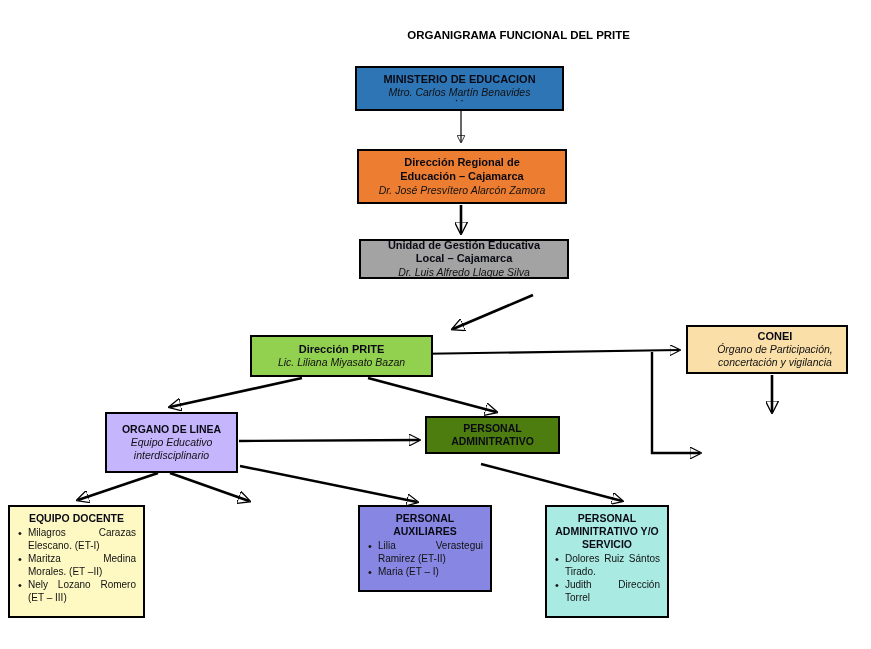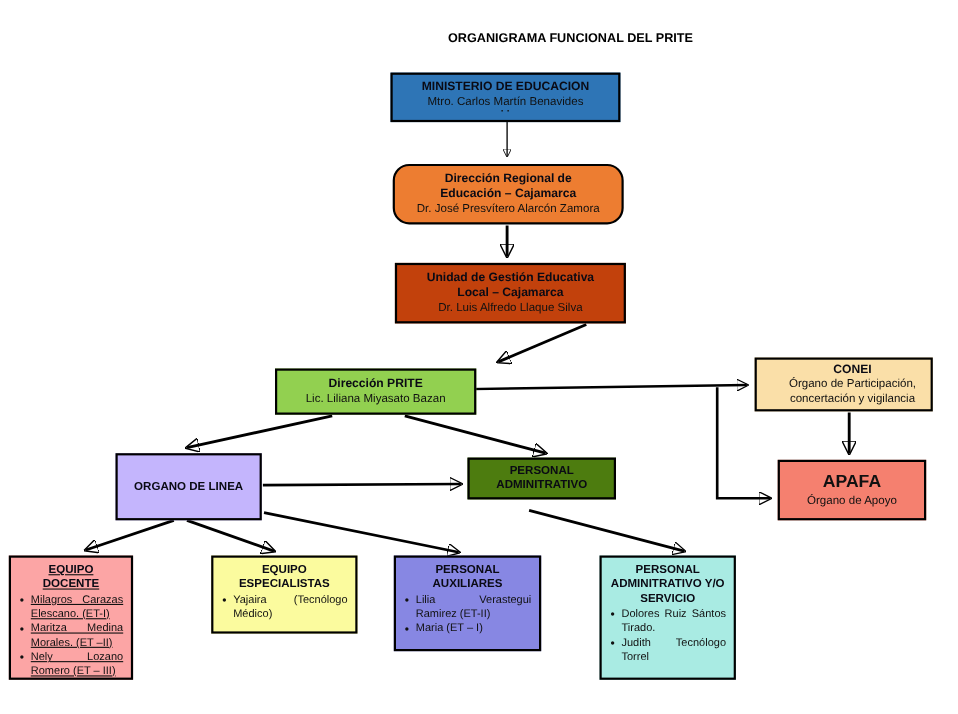--- a/index.html
+++ b/index.html
@@ -13,21 +13,21 @@
   }
   svg.wires { position:absolute; left:0; top:0; width:871px; height:649px; }
   svg.wires path, svg.wires line, svg.wires polyline { stroke:#000; fill:none; }
   .box {
     position:absolute; box-sizing:border-box; border:2.5px solid #000;
     display:flex; flex-direction:column; justify-content:center;
     text-align:center; line-height:1.25; padding:2px 4px; overflow:hidden;
   }
   .box .t { font-weight:bold; font-size:11px; color:#0a0a14; }
   .box .t.narrow { max-width:172px; margin:0 auto; }
-  .box .s { font-size:10.5px; }
+  .box .s { font-size:10.5px;font-style:italic; }
   .box .clip { height:5px; overflow:hidden; font-size:9px; font-weight:bold; line-height:4px; }
   .box.list { justify-content:flex-start; padding:5px 7px 4px 7px; }
   .box.list .t { font-size:10.5px; }
   .members { margin:1px 0 0 0; padding:0; list-style:none; text-align:justify; font-size:10px; }
   .members li { position:relative; padding-left:11px; margin-top:1px; }
   .members li::before { content:"\2022"; position:absolute; left:1px; font-size:11px; }
   .apafa-title { font-weight:bold; font-size:16px; }
 </style>
 </head>
 <body>
@@ -59,78 +59,69 @@
     <line x1="240" y1="466" x2="417" y2="502" stroke-width="2.4" marker-end="url(#ah)"></line>
     <line x1="481" y1="464" x2="622" y2="501" stroke-width="2.4" marker-end="url(#ah)"></line>
   </svg>
 
   <div class="box" style="left: 355px; top: 66px; width: 209px; height: 45px; background-color: rgb(46, 117, 182);">
     <div class="t">MINISTERIO DE EDUCACION</div>
     <div class="s">Mtro. Carlos Martín Benavides</div>
     <div class="clip">· ·</div>
   </div>
 
-  <div class="box" style="left: 357px; top: 149px; width: 210px; height: 55px; background-color: rgb(237, 125, 49); border-radius: 15px;">
+  <div class="box" style="left: 357px; top: 149px; width: 210px; height: 55px; background-color: rgb(237, 125, 49);">
     <div class="t narrow">Dirección Regional de Educación – Cajamarca</div>
     <div class="s">Dr. José Presvítero Alarcón Zamora</div>
   </div>
 
-  <div class="box" style="left: 359px; top: 239px; width: 210px; height: 55px; background-color: #c2410c;">
+  <div class="box" style="left: 359px; top: 239px; width: 210px; height: 40px; background-color: #a3a3a3;">
     <div class="t narrow">Unidad de Gestión Educativa Local – Cajamarca</div>
     <div class="s">Dr. Luis Alfredo Llaque Silva</div>
   </div>
 
   <div class="box" style="left: 250px; top: 335px; width: 183px; height: 42px; background-color: rgb(146, 208, 80);">
     <div class="t">Dirección PRITE</div>
     <div class="s">Lic. Liliana Miyasato Bazan</div>
   </div>
 
   <div class="box" style="left: 686px; top: 325px; width: 162px; height: 49px; background-color: rgb(250, 223, 168); padding-left: 20px;">
     <div class="t">CONEI</div>
     <div class="s">Órgano de Participación, concertación y vigilancia</div>
   </div>
 
-  <div class="box" style="left: 707px; top: 418px; width: 135px; height: 55px; background-color: rgb(245, 128, 111);">
-    <div class="apafa-title">APAFA</div>
-    <div class="s">Órgano de Apoyo</div>
-  </div>
 
   <div class="box" style="left: 105px; top: 412px; width: 133px; height: 61px; background-color: #c4b5fd;">
     <div class="t" style="font-size:10.5px;">ORGANO DE LINEA</div>
+    <div class="s">Equipo Educativo interdisciplinario</div>
   </div>
 
   <div class="box" style="left: 425px; top: 416px; width: 135px; height: 38px; background-color: #4d7c0f; align-items: center;">
     <div class="t" style="font-size:10.5px;">PERSONAL ADMINITRATIVO</div>
   </div>
 
-  <div class="box list" style="left: 8px; top: 505px; width: 113px; height: 113px; background-color: #fca5a5; text-decoration: underline;">
+  <div class="box list" style="left: 8px; top: 505px; width: 137px; height: 113px; background-color: #fef9c3;">
     <div class="t">EQUIPO DOCENTE</div>
     <ul class="members">
       <li>Milagros Carazas Elescano. (ET-I)</li>
       <li>Maritza Medina Morales. (ET –II)</li>
       <li>Nely Lozano Romero (ET – III)</li>
     </ul>
   </div>
 
-  <div class="box list" style="left: 192px; top: 505px; width: 133px; height: 71px; background-color: rgb(251, 251, 158);">
-    <div class="t">EQUIPO ESPECIALISTAS</div>
-    <ul class="members">
-      <li>Yajaira (Tecnólogo Médico)</li>
-    </ul>
-  </div>
 
   <div class="box list" style="left: 358px; top: 505px; width: 134px; height: 87px; background-color: rgb(135, 135, 227);">
     <div class="t">PERSONAL AUXILIARES</div>
     <ul class="members">
       <li>Lilia Verastegui Ramirez (ET-II)</li>
       <li>Maria (ET – I)</li>
     </ul>
   </div>
 
   <div class="box list" style="left: 545px; top: 505px; width: 124px; height: 113px; background-color: rgb(169, 235, 227);">
     <div class="t">PERSONAL ADMINITRATIVO Y/O SERVICIO</div>
     <ul class="members">
       <li>Dolores Ruiz Sántos Tirado.</li>
-      <li>Judith Tecnólogo Torrel</li>
+      <li>Judith Dirección Torrel</li>
     </ul>
   </div>
 
 </div>
 
 </body></html>

